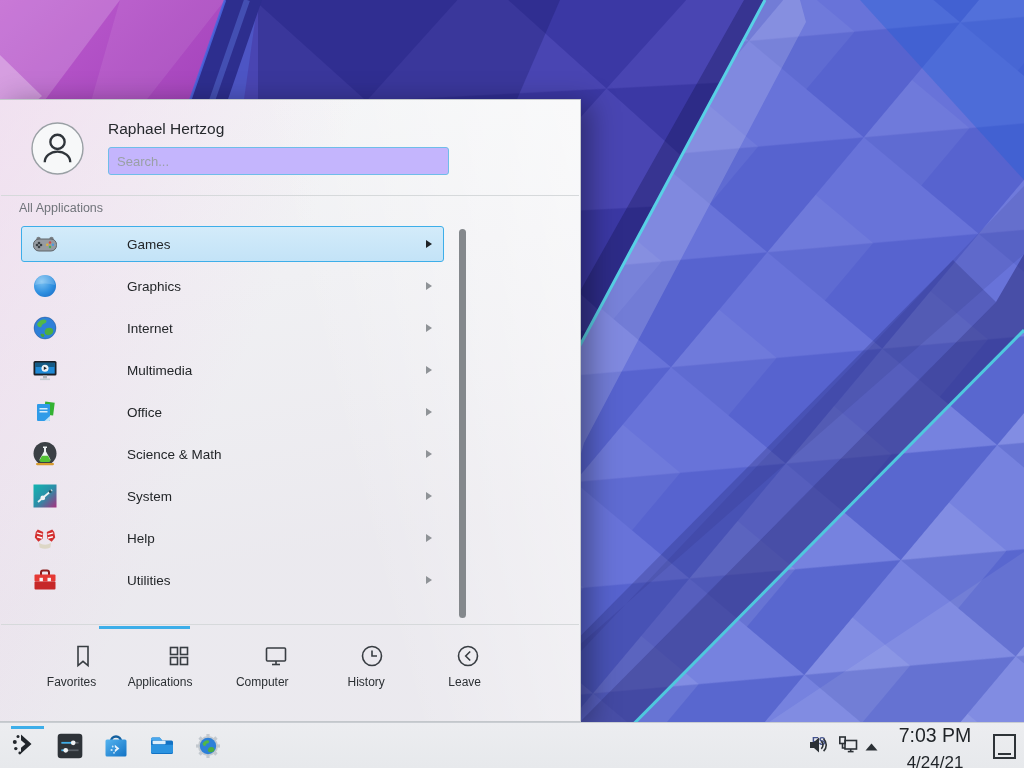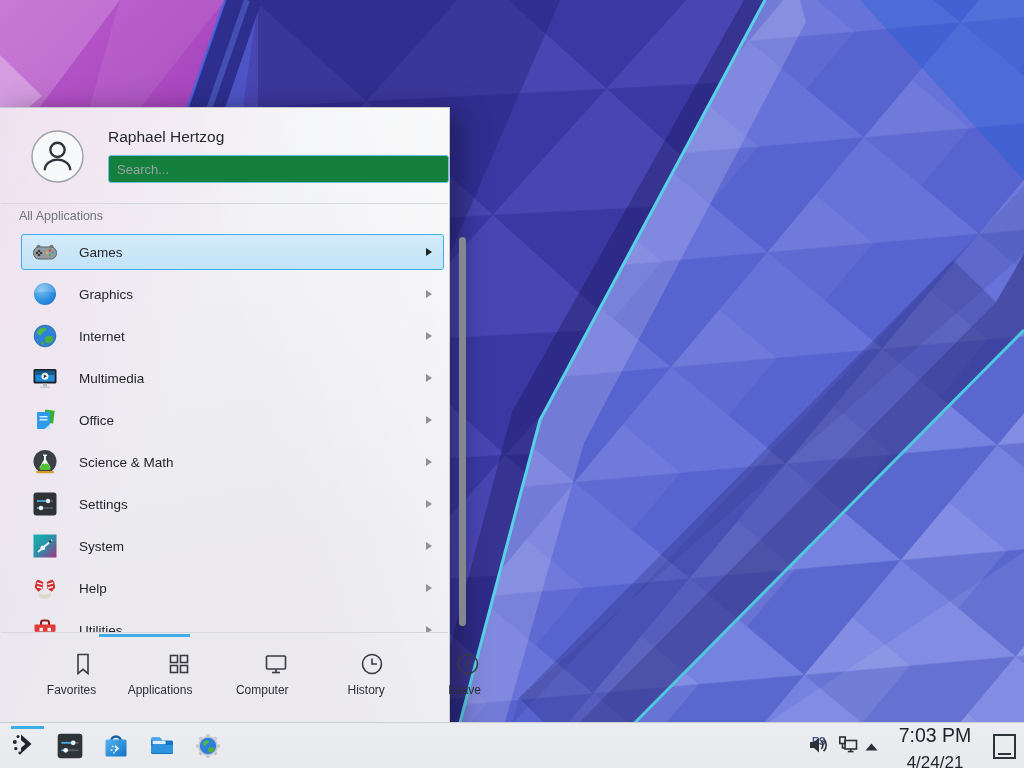--- a/index.html
+++ b/index.html
@@ -2,41 +2,41 @@
 <html><head>
 <meta charset="utf-8">
 <style>
   html,body{margin:0;padding:0;background:#222;}
   .stage{position:relative;width:1024px;height:768px;overflow:hidden;
          font-family:"Liberation Sans",sans-serif;color:#232629;user-select:none;}
   .stage *{box-sizing:border-box;}
   #wallpaper{position:absolute;left:0;top:0;width:1024px;height:768px;}
 
   
-  #menu{position:absolute;left:0;top:107px;width:450px;height:623px;
+  #menu{position:absolute;left:0;top:99px;width:581px;height:623px;
         background:#eef0f2;border:1px solid #c3c7cb;border-left:none;
         box-shadow:10px 4px 26px rgba(0,0,0,.35);}
   #menu .tint{position:absolute;inset:0;pointer-events:none;
         background:linear-gradient(115deg,rgba(238,205,234,.5),rgba(255,255,255,0) 42%),
                    linear-gradient(255deg,rgba(255,255,255,.55),rgba(255,255,255,0) 45%),
                    linear-gradient(170deg,rgba(255,255,255,.35),rgba(226,214,228,.25) 70%);}
   .menu-header{position:absolute;left:0;top:0;width:100%;height:95px;}
   .avatar{position:absolute;left:31px;top:22px;width:53px;height:53px;}
   .user-name{position:absolute;left:108px;top:20px;font-size:15.5px;color:#26292d;}
   .search{position:absolute;left:108px;top:47px;width:341px;height:28px;
-          border:1.5px solid #6fbde9;border-radius:3px;background:#15803d;
+          border:1.5px solid #6fbde9;border-radius:3px;background:#c4b5fd;
           padding:0 8px;font-size:13px;font-family:"Liberation Sans",sans-serif;color:#232629;outline:none;}
   .search::placeholder{color:#9aa0a6;}
   .hsep{position:absolute;left:1px;right:1px;height:1px;background:#d6d9db;}
   .sep-top{top:95px;} .sep-bottom{top:524px;}
   .section-label{position:absolute;left:19px;top:101px;font-size:12.5px;color:#70747a;}
 
   .list-viewport{position:absolute;left:0;top:126px;width:481px;height:398px;overflow:hidden;}
   .cat-row{display:flex;align-items:center;margin:0 0 6px 21px;width:423px;height:36px;
-           padding-left:9px;border:1px solid transparent;border-radius:3px;}
+           padding-left:9px;border:1px solid transparent;border-radius:3px;gap:48px;}
   .cat-row.active{background:linear-gradient(180deg,#d3ebfa,#c3e3f7);border-color:#3daee9;}
   .cat-icon{width:28px;height:28px;display:inline-flex;}
   .cat-label{margin-left:20px;font-size:13.5px;color:#232629;}
   .cat-arrow{margin-left:auto;margin-right:11px;width:0;height:0;
              border-left:6px solid #8f9397;border-top:4.5px solid transparent;border-bottom:4.5px solid transparent;}
   .cat-row.active .cat-arrow{border-left-color:#1e2226;}
   .scrollbar{position:absolute;left:459px;top:129px;width:7px;height:389px;border-radius:3.5px;background:#84888c;}
 
   .tab-indicator{position:absolute;left:99px;top:526px;width:91px;height:3px;background:#3daee9;}
   .tabbar{position:absolute;left:0;top:530px;width:481px;height:92px;display:flex;}
@@ -217,35 +217,20 @@
         <div class="cat-row">
           <span class="cat-icon">
             <svg width="28" height="28" viewBox="0 0 28 28">
               <circle cx="14" cy="13.5" r="11.5" fill="#3b4045"></circle>
               <path d="M12 6.5 h4 v1.5 h-1 v3.6 l4.2 7.3 a1.6 1.6 0 0 1 -1.4 2.4 h-7.6 a1.6 1.6 0 0 1 -1.4 -2.4 l4.2 -7.3 v-3.6 h-1z" fill="#eef2f4"></path>
               <path d="M11 15.8 h6 l2.2 3.9 a1.6 1.6 0 0 1 -1.4 2.4 h-7.6 a1.6 1.6 0 0 1 -1.4 -2.4z" fill="#52c234"></path>
               <rect x="5" y="23" width="18" height="2.2" rx="1.1" fill="#d79b2e"></rect>
             </svg>
           </span>
           <span class="cat-label">Science &amp; Math</span>
-          <span class="cat-arrow"></span>
-        </div>
-        <div class="cat-row">
-          <span class="cat-icon">
-            <svg width="28" height="28" viewBox="0 0 28 28">
-              <rect x="2.5" y="2.5" width="23" height="23" rx="3" fill="#2e3338"></rect>
-              <line x1="6" y1="11" x2="22" y2="11" stroke="#5a6067" stroke-width="1.6"></line>
-              <line x1="6" y1="11" x2="16" y2="11" stroke="#3daee9" stroke-width="1.6"></line>
-              <circle cx="17" cy="11" r="2.2" fill="#eef1f3"></circle>
-              <line x1="6" y1="18" x2="22" y2="18" stroke="#5a6067" stroke-width="1.6"></line>
-              <line x1="6" y1="18" x2="9" y2="18" stroke="#3daee9" stroke-width="1.6"></line>
-              <circle cx="10" cy="18" r="2.2" fill="#eef1f3"></circle>
-            </svg>
-          </span>
-          <span class="cat-label">Settings</span>
           <span class="cat-arrow"></span>
         </div>
         <div class="cat-row">
           <span class="cat-icon">
             <svg width="28" height="28" viewBox="0 0 28 28">
               <defs>
                 <linearGradient id="gSys" x1="0" y1="0" x2="1" y2="1">
                   <stop offset="0" stop-color="#13b5b0"></stop>
                   <stop offset="0.5" stop-color="#2a8fa8"></stop>
                   <stop offset="1" stop-color="#a8307f"></stop>

